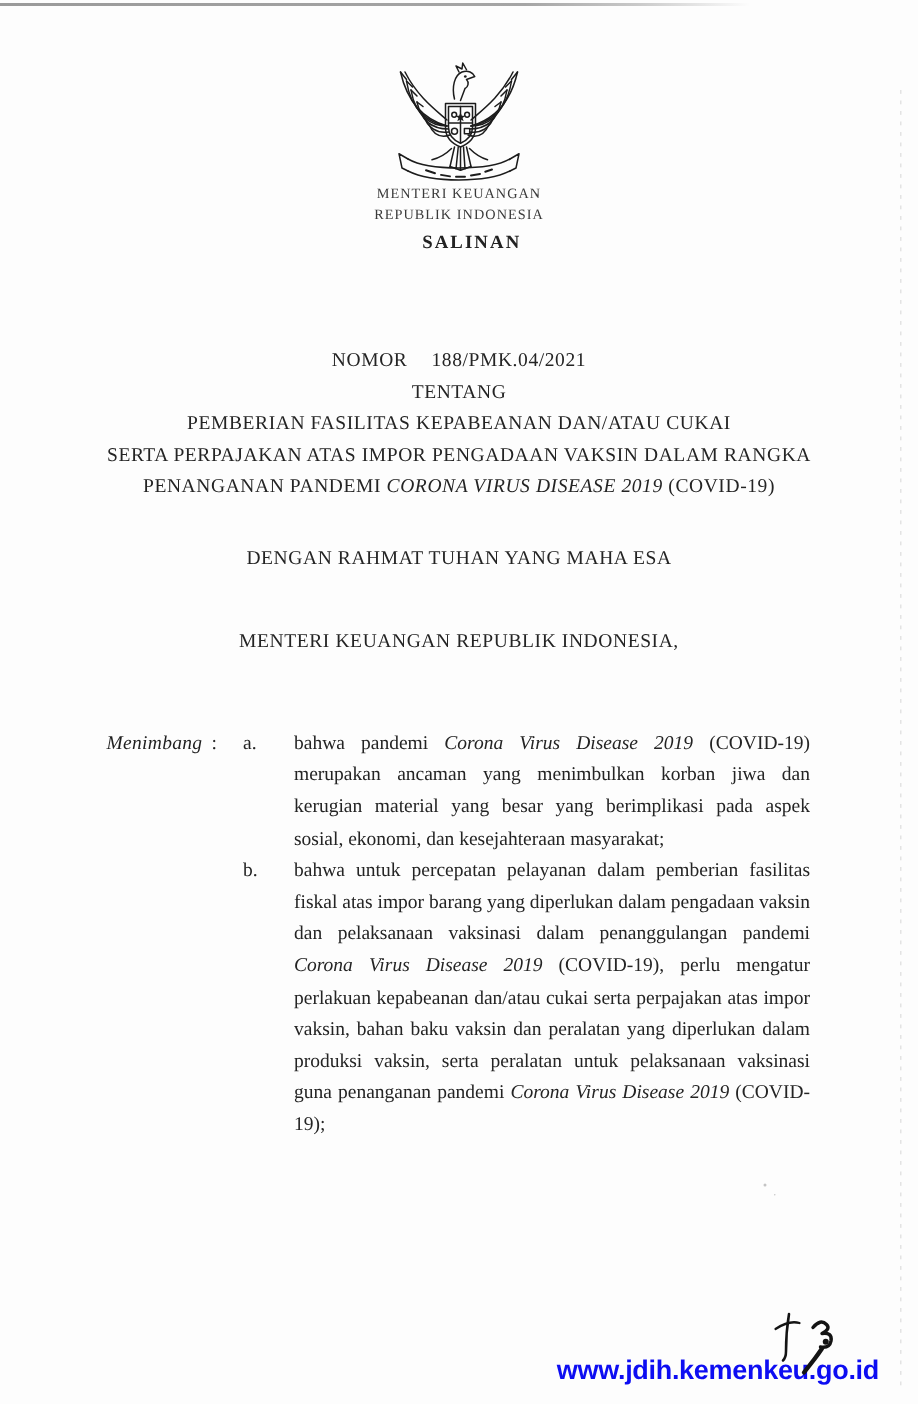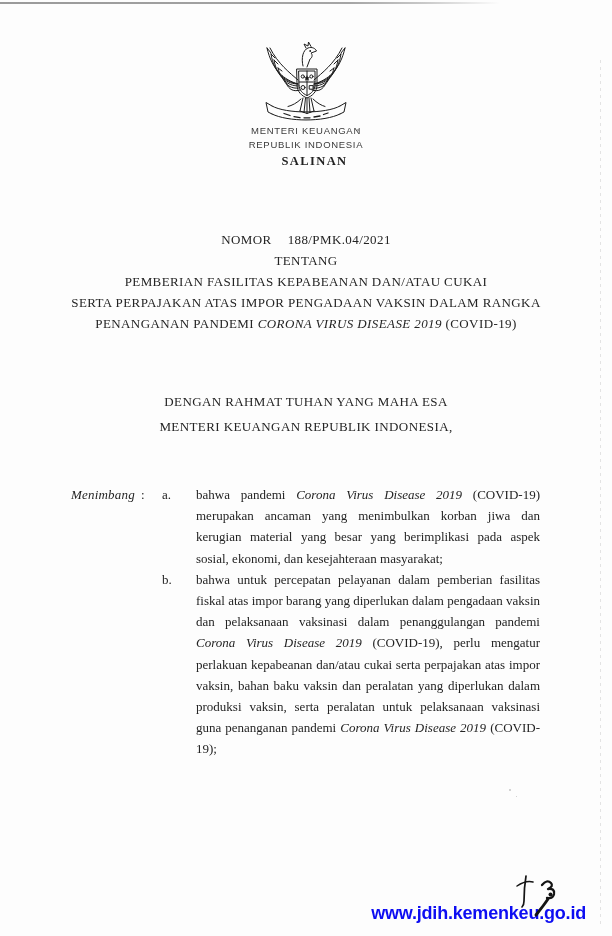--- a/index.html
+++ b/index.html
@@ -16,21 +16,21 @@
   .scan-vline{
     position:absolute;top:60px;bottom:8px;left:600px;width:1px;
     background-image:linear-gradient(to bottom,#dcdcdc 40%,rgba(220,220,220,0) 0%);
     background-size:1px 7px;opacity:.8;
   }
   .noise-dot{position:absolute;background:#9f9f9f;border-radius:50%;}
   
   .emblem-wrap{position:absolute;top:40px;left:0;right:0;text-align:center;}
   .ministry{
     position:absolute;left:0;right:0;text-align:center;
-    font-family:Liberation Sans, sans-serif;font-size:9.5px;line-height:13.5px;
+    font-family:Liberation Serif, serif;font-size:9.5px;line-height:13.5px;
     letter-spacing:.7px;color:#3a3a3a;
   }
   .salinan{
     position:absolute;left:0;right:0;text-align:center;
     font-size:12.5px;font-weight:700;letter-spacing:1.4px;color:#222;
   }
   
   .title-block{position:absolute;top:229px;left:0;right:0;text-align:center;}
   .tl{font-size:13px;line-height:21px;letter-spacing:.4px;color:#242424;}
   .nomor-val{margin-left:16px;}
@@ -110,21 +110,21 @@
   <div class="salinan" style="top:154px;padding-left:17px;">SALINAN</div>
 
   <div class="title-block">
     <div class="tl"><span>NOMOR</span><span class="nomor-val">188/PMK.04/2021</span></div>
     <div class="tl">TENTANG</div>
     <div class="tl">PEMBERIAN FASILITAS KEPABEANAN DAN/ATAU CUKAI</div>
     <div class="tl">SERTA PERPAJAKAN ATAS IMPOR PENGADAAN VAKSIN DALAM RANGKA</div>
     <div class="tl"><span>PENANGANAN PANDEMI </span><span class="it">CORONA VIRUS DISEASE 2019</span><span> (COVID-19)</span></div>
   </div>
 
-  <div class="center-line" style="top:394px;">DENGAN RAHMAT TUHAN YANG MAHA ESA</div>
+  <div class="center-line" style="top:364px;">DENGAN RAHMAT TUHAN YANG MAHA ESA</div>
   <div class="center-line" style="top:419px;">MENTERI KEUANGAN REPUBLIK INDONESIA,</div>
 
   <div class="menimbang">
     <span class="m-label">Menimbang</span>
     <span class="m-colon">:</span>
     <div class="m-items">
       <p class="m-item">
         <span class="letter">a.</span><span>bahwa pandemi </span><span class="it">Corona Virus Disease 2019</span><span> (COVID-19) merupakan ancaman yang menimbulkan korban jiwa dan kerugian material yang besar yang berimplikasi pada aspek sosial, ekonomi, dan kesejahteraan masyarakat;</span>
       </p>
       <p class="m-item">

